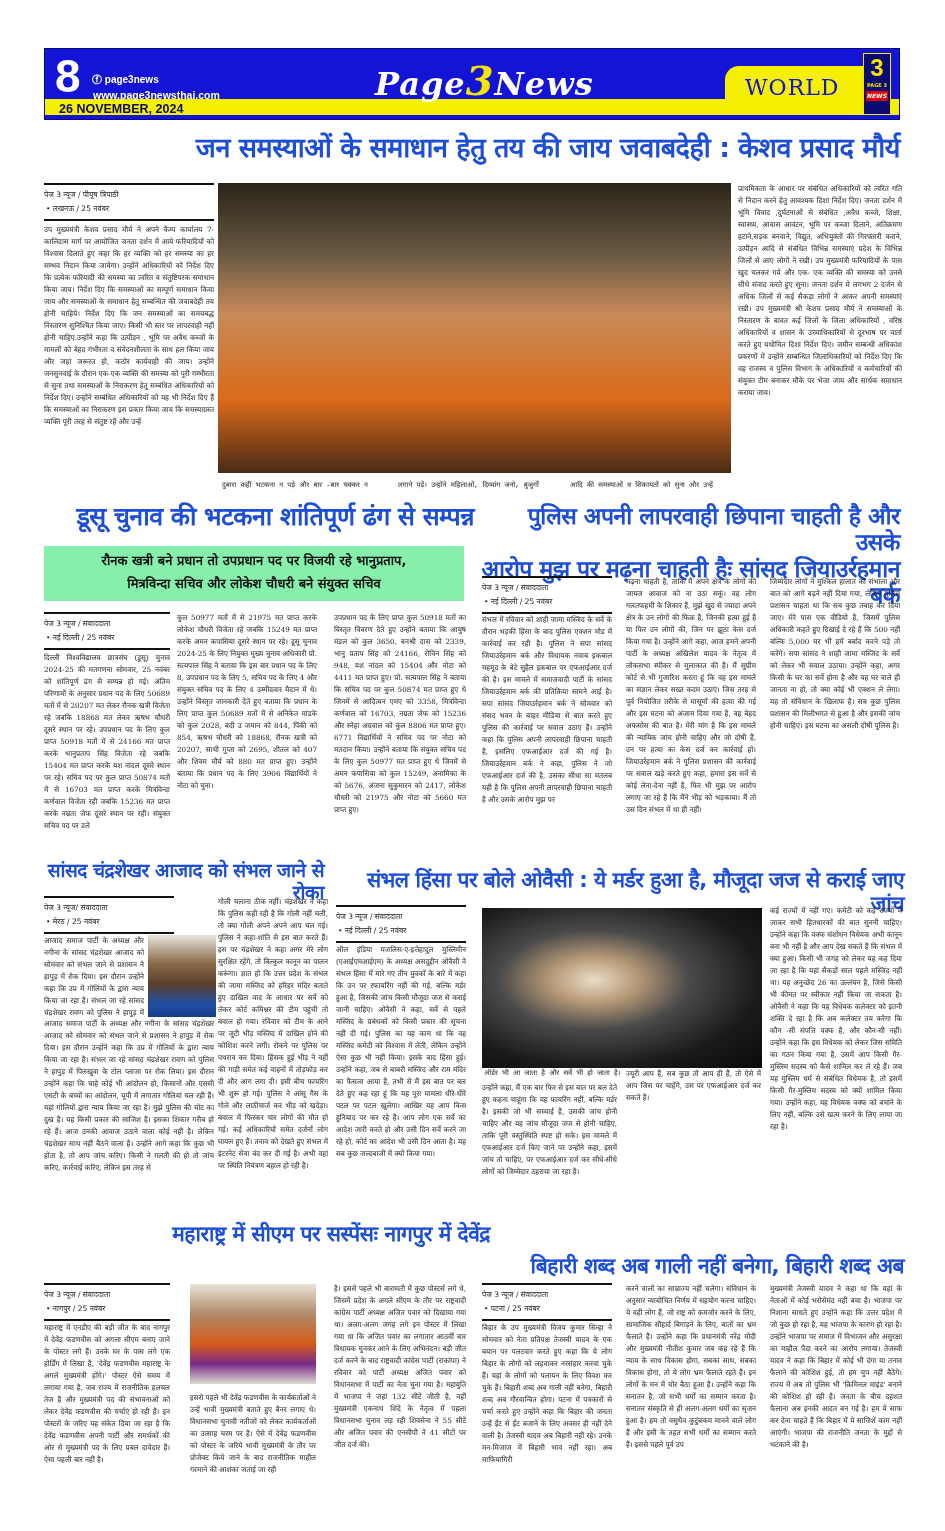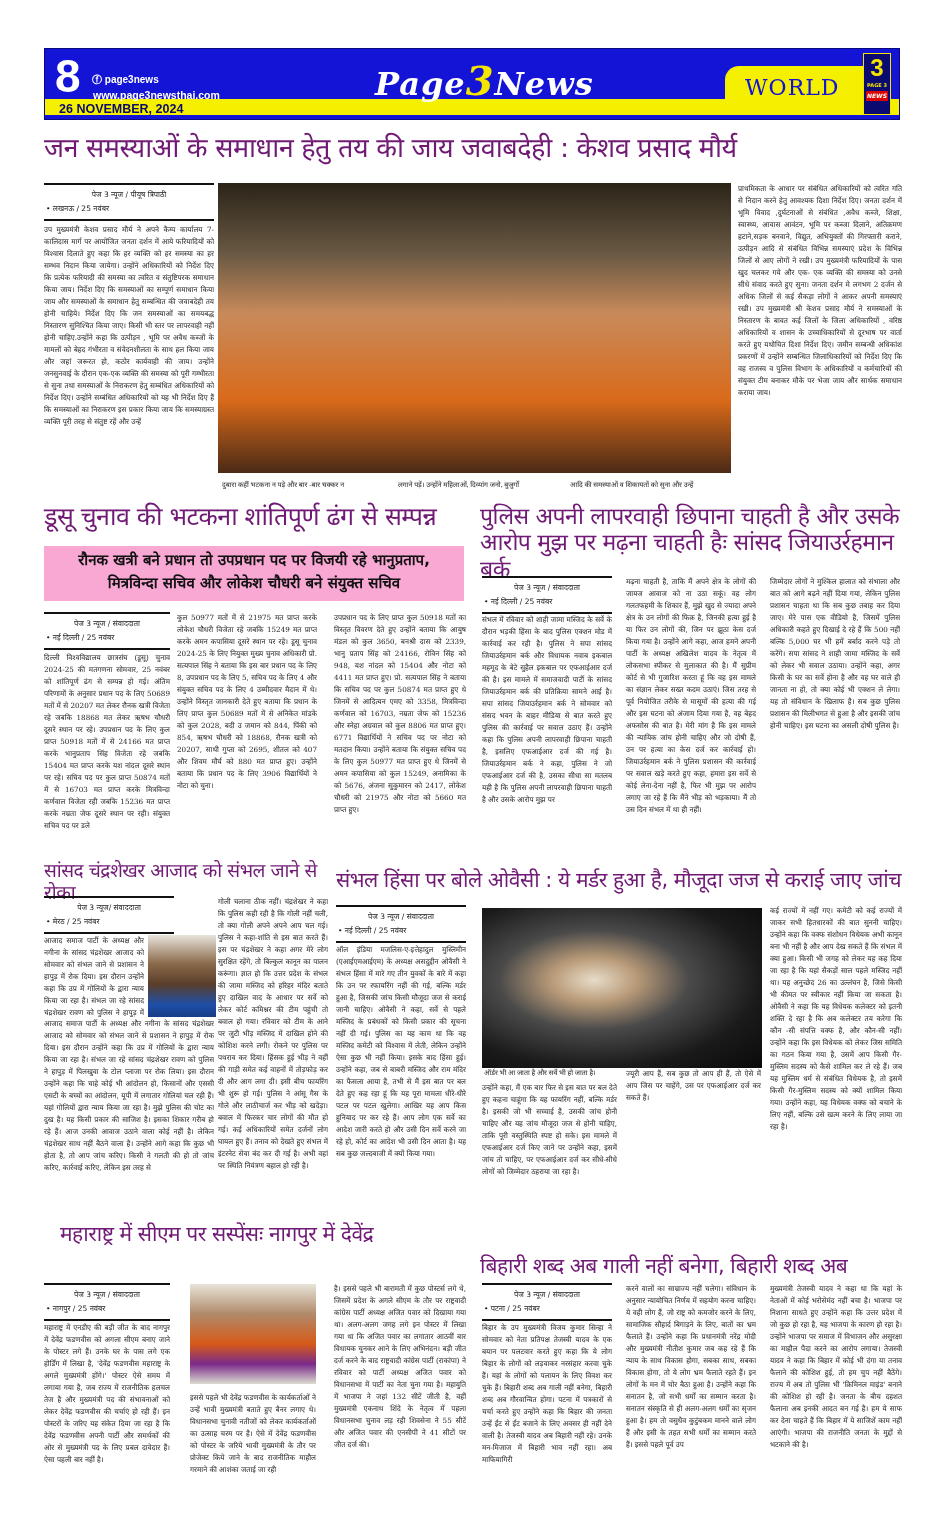--- a/index.html
+++ b/index.html
@@ -12,28 +12,28 @@
 .mh-web{position:absolute;left:48px;top:40px;font-family:"Liberation Sans",sans-serif;font-size:10.5px;color:#fff;font-weight:bold}
 .mh-date{position:absolute;left:14px;bottom:3px;font-family:"Liberation Sans",sans-serif;font-size:12.5px;color:#0a0a6a;font-weight:bold;z-index:2}
 .mh-logo{position:absolute;left:330px;top:8px;font-family:"DejaVu Serif",serif;font-weight:bold;font-style:italic;font-size:32px;color:#fff;letter-spacing:1px}
 .mh-logo .three{color:#f5e600;font-size:40px}
 .mh-world-bg{position:absolute;left:680px;top:17px;width:140px;height:40px;background:#f5f000;border-radius:14px 0 0 0}
 .mh-world{position:absolute;left:700px;top:26px;font-family:"DejaVu Serif",serif;font-weight:normal;font-size:22px;color:#1414d6;letter-spacing:1px}
 .mh-badge{position:absolute;right:8px;top:4px;width:28px;height:62px;background:#0a0a70;border:1px solid #f5e600;text-align:center;color:#f5e600}
 .mh-badge .b3{font-family:"Liberation Sans",sans-serif;font-weight:bold;font-size:24px;line-height:28px}
 .mh-badge .bp{font-size:5px;font-weight:bold;line-height:7px}
 .mh-badge .bn{font-size:6px;background:#d00;color:#fff;font-style:italic;font-weight:bold;margin:2px 2px;line-height:10px}
-.headline{font-family:"DejaVu Sans",sans-serif;font-weight:normal;color:#701a75;line-height:1.15;text-align:left;letter-spacing:-0.5px}
+.headline{font-family:"DejaVu Sans",sans-serif;font-weight:bold;color:#1d4ed8;line-height:1.15;text-align:right;letter-spacing:-0.5px}
 .byline{border-top:2px solid #111;border-bottom:2px solid #111;font-size:7.5px;padding:3px 0;line-height:14px}
-.byline .b1{text-align:center}
+.byline .b1{}
 .byline .b2{padding-left:2px}
 .body-text{font-family:"DejaVu Serif",serif;font-size:7.2px;line-height:12px;text-align:justify;color:#222}
 .photo{background:linear-gradient(160deg,#8b5a3c 0%,#c9a07a 35%,#e07a1e 65%,#6b2a10 100%)}
-.caption{font-size:7px;font-family:Liberation Serif, serif;color:#222;white-space:nowrap}
-.subhead-box{background:#f9a8d4;font-family:"DejaVu Sans",sans-serif;font-weight:bold;font-size:15px;text-align:center;line-height:23px;color:#111;padding:3px 0}
+.caption{font-size:7px;font-family:Liberation Mono, monospace;color:#222;white-space:nowrap}
+.subhead-box{background:#86efac;font-family:"DejaVu Sans",sans-serif;font-weight:bold;font-size:13px;text-align:center;line-height:23px;color:#111;padding:3px 0}
 </style>
 </head>
 <body>
 
 <div class="abs masthead">
   <div class="mh-ybar"></div>
   <div class="mh-pagenum">8</div>
   <div class="mh-fb"><span>ⓕ </span><span>page3news</span></div>
   <div class="mh-web">www.page3newsthai.com</div>
   <div class="mh-date">26 NOVEMBER, 2024</div>

